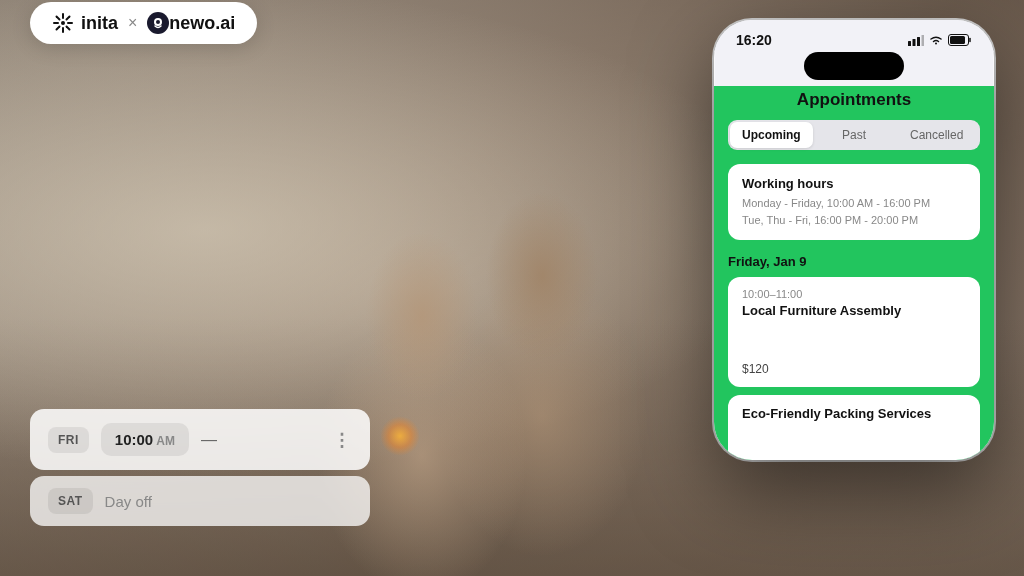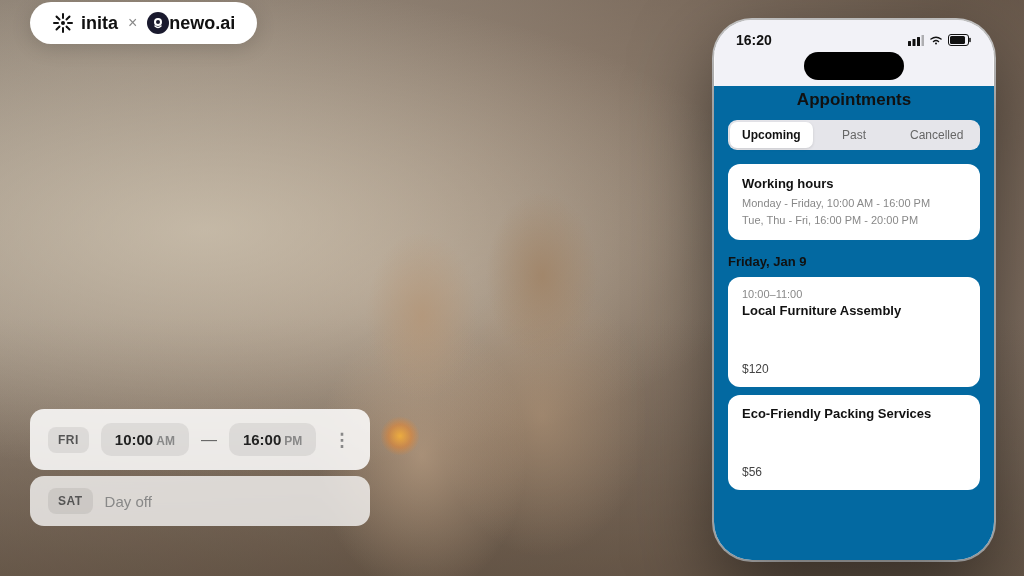--- a/index.html
+++ b/index.html
@@ -172,21 +172,21 @@
       font-weight: 400;
     }
 
     
     .phone-mockup {
       position: absolute;
       right: 30px;
       top: 20px;
       z-index: 20;
       width: 280px;
-      height: 540px;
+      height: 440px;
       background: #f2f2f7;
       border-radius: 38px;
       box-shadow: 0 30px 80px rgba(0,0,0,0.5), 0 0 0 2px #d0d0d0, inset 0 0 0 1px rgba(255,255,255,0.5);
       overflow: hidden;
       display: flex;
       flex-direction: column;
     }
 
     
     .phone-status-bar {
@@ -221,21 +221,21 @@
       margin: 0 auto 6px;
       flex-shrink: 0;
     }
 
     
     .phone-content {
       flex: 1;
       overflow: hidden;
       display: flex;
       flex-direction: column;
-      background: #0369a1;
+      background: #22c55e;
     }
 
     .phone-title {
       text-align: center;
       font-size: 17px;
       font-weight: 600;
       color: #111;
       padding: 4px 0 10px;
     }
 
@@ -392,23 +392,20 @@
   </div>
 </div>
 
 <div class="scheduler-widget">
   <div class="scheduler-row">
     <div class="day-badge">FRI</div>
     <div class="time-badge">
       <span>10:00</span><span style="font-size:12px;color:#888;margin-left:3px">AM</span>
     </div>
     <div class="time-separator">—</div>
-    <div class="time-badge">
-      <span>16:00</span><span style="font-size:12px;color:#888;margin-left:3px">PM</span>
-    </div>
     <div class="more-dots">⋮</div>
   </div>
   <div class="scheduler-row-2">
     <div class="day-badge">SAT</div>
     <div class="day-off-text">Day off</div>
   </div>
 </div>
 
 <div class="phone-mockup">
 

